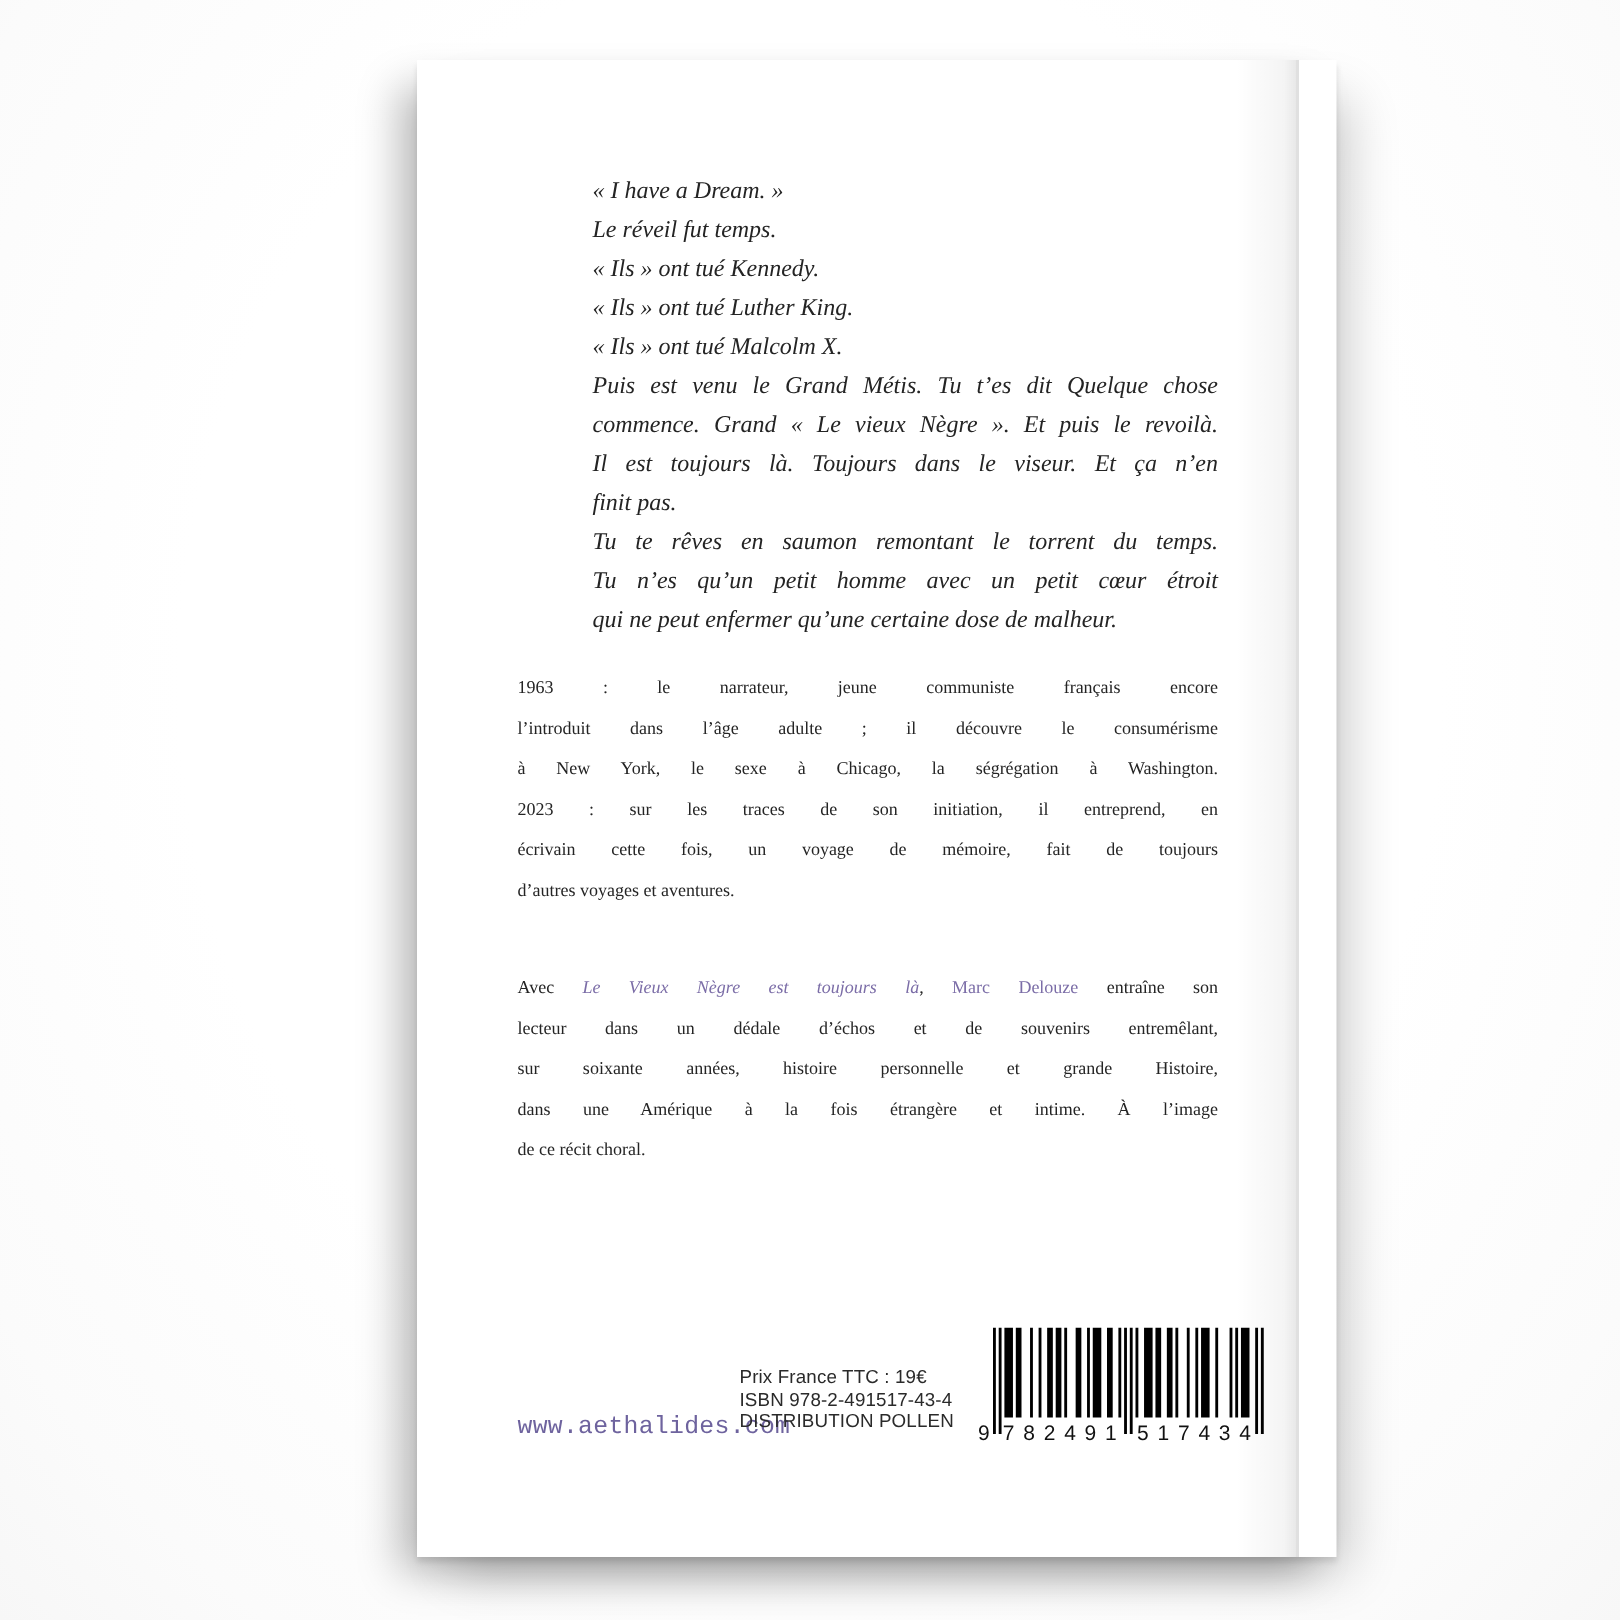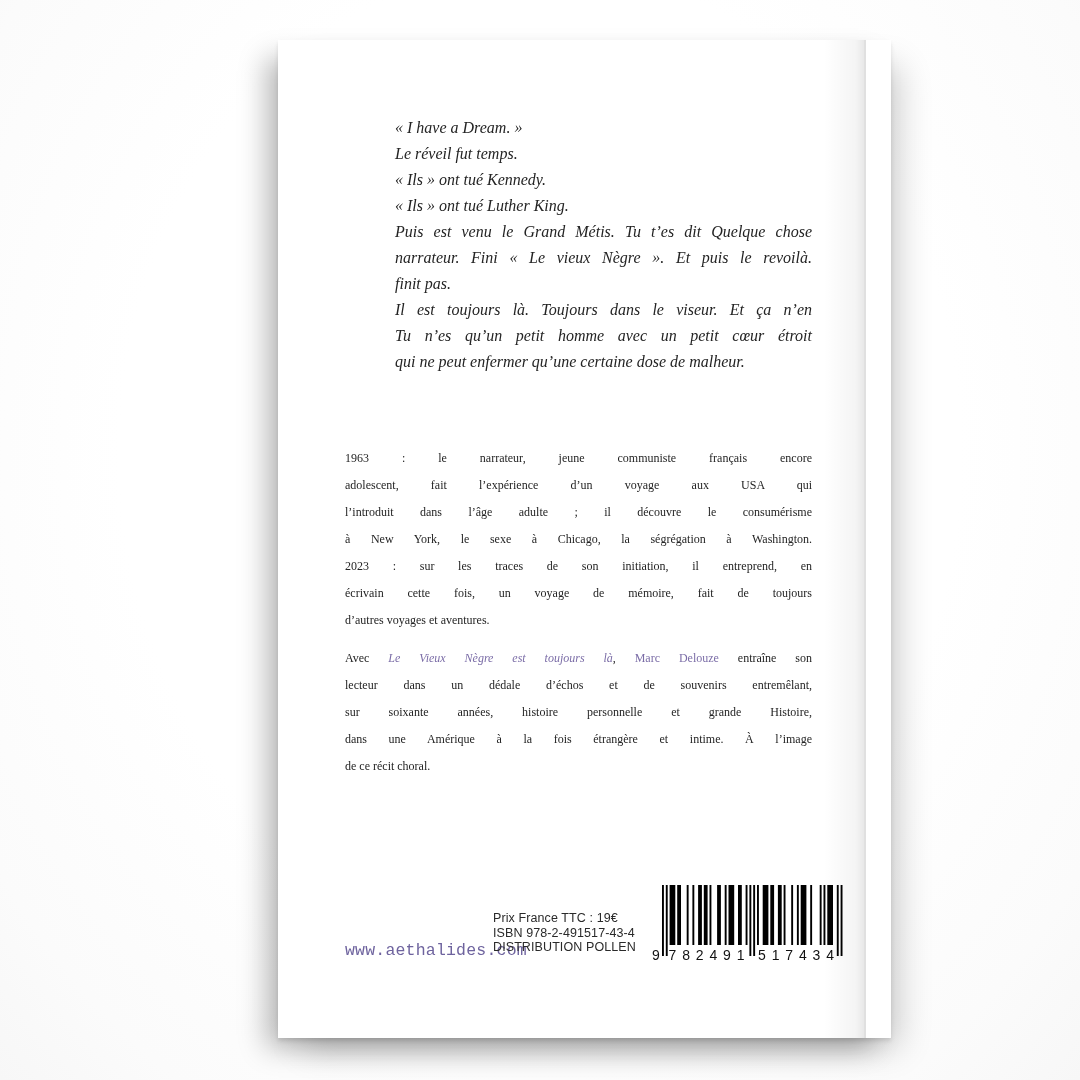--- a/index.html
+++ b/index.html
@@ -67,31 +67,32 @@
 <body>
 
 <div class="scene">
   <div class="book">
 
     <div class="poem">
         <div class="tline">« I have a Dream. »</div>
         <div class="tline">Le réveil fut temps.</div>
         <div class="tline">« Ils » ont tué Kennedy.</div>
         <div class="tline">« Ils » ont tué Luther King.</div>
+        <div class="tline">« Ils » ont tué Malcolm X.</div>
         <div class="tline just">Puis est venu le Grand Métis. Tu t’es dit Quelque chose</div>
-        <div class="tline just">narrateur. Fini « Le vieux Nègre ». Et puis le revoilà.</div>
+        <div class="tline just">commence. Grand « Le vieux Nègre ». Et puis le revoilà.</div>
+        <div class="tline just">Il est toujours là. Toujours dans le viseur. Et ça n’en</div>
         <div class="tline">finit pas.</div>
-        <div class="tline just">Il est toujours là. Toujours dans le viseur. Et ça n’en</div>
+        <div class="tline just">Tu te rêves en saumon remontant le torrent du temps.</div>
         <div class="tline just">Tu n’es qu’un petit homme avec un petit cœur étroit</div>
         <div class="tline">qui ne peut enfermer qu’une certaine dose de malheur.</div>
       </div>
 
     <div class="para p1">
         <div class="tline just">1963 : le narrateur, jeune communiste français encore</div>
-        <div class="tline just">adolescent, fait l’expérience d’un voyage aux USA qui</div>
         <div class="tline just">l’introduit dans l’âge adulte ; il découvre le consumérisme</div>
         <div class="tline just">à New York, le sexe à Chicago, la ségrégation à Washington.</div>
         <div class="tline just">2023 : sur les traces de son initiation, il entreprend, en</div>
         <div class="tline just">écrivain cette fois, un voyage de mémoire, fait de toujours</div>
         <div class="tline">d’autres voyages et aventures.</div>
       </div>
 
     <div class="para p2">
         <div class="tline just"><span>Avec </span><span class="accent-italic">Le Vieux Nègre est toujours là</span><span>, </span><span class="accent">Marc Delouze</span><span> entraîne son</span></div>
         <div class="tline just">lecteur dans un dédale d’échos et de souvenirs entremêlant,</div>

